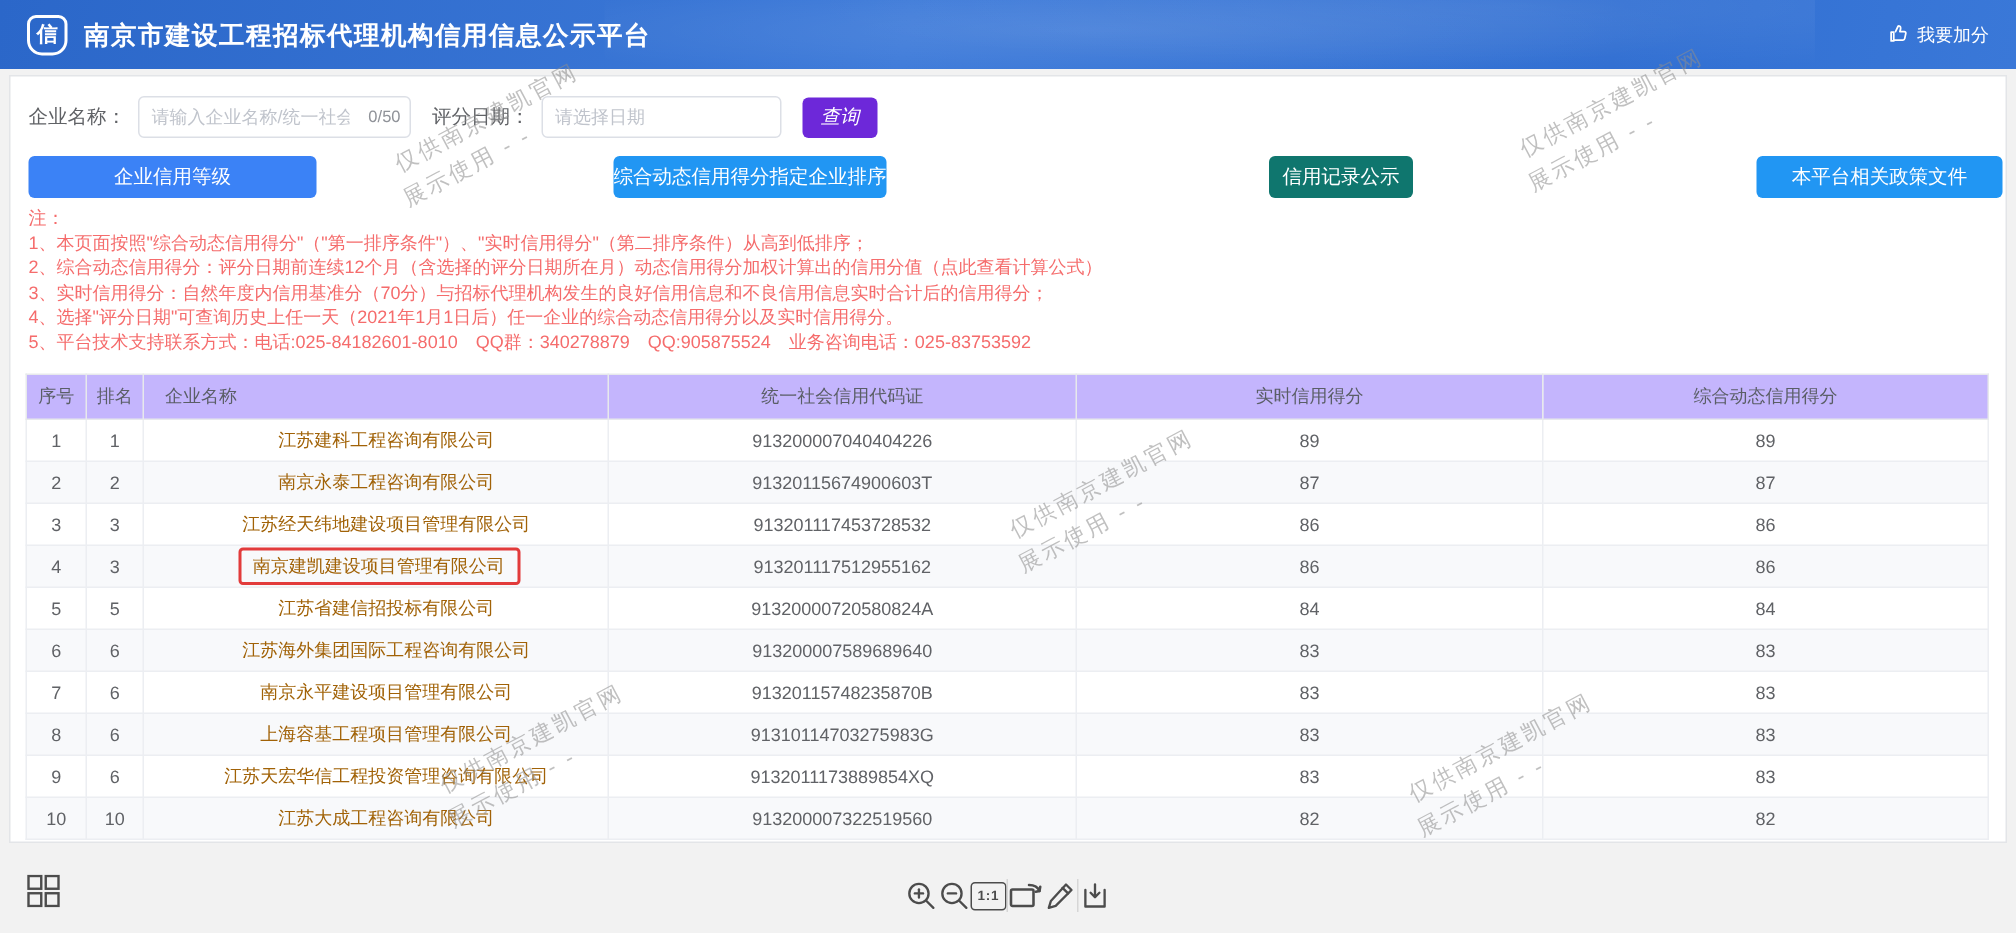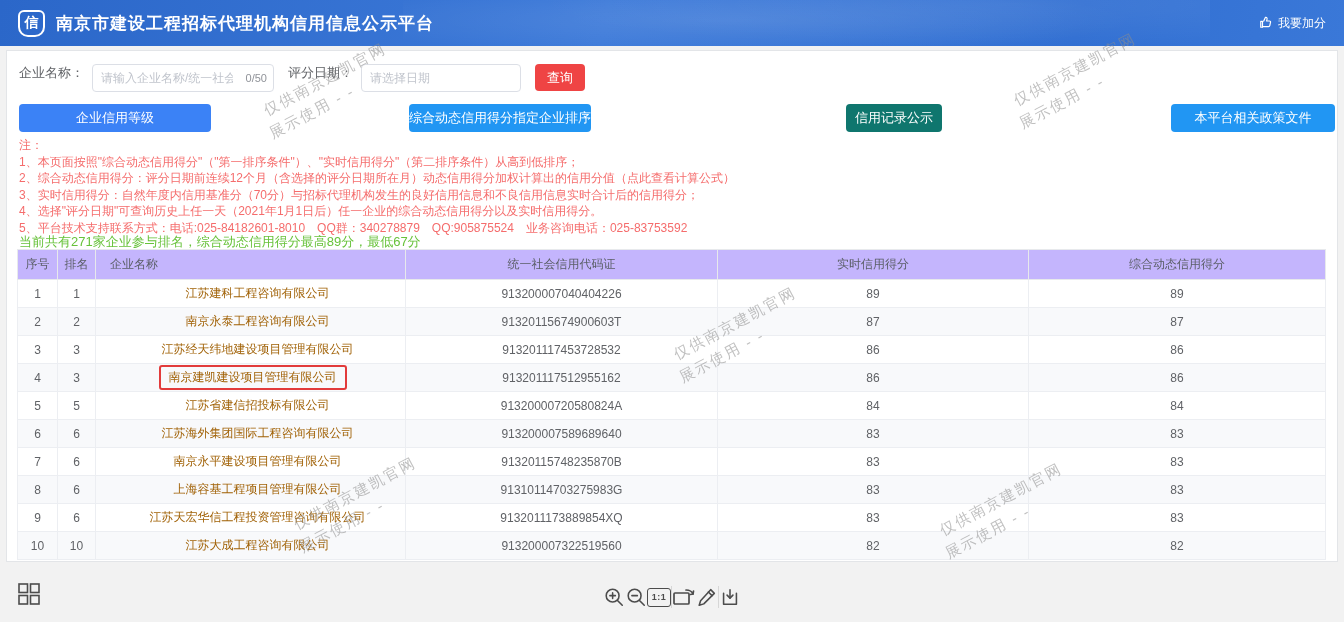--- a/index.html
+++ b/index.html
@@ -14,31 +14,31 @@
                     radial-gradient(ellipse at 75% 30%, rgba(255,255,255,.08), rgba(255,255,255,0) 55%);
          pointer-events:none; }
   .logo { width:27px; height:27px; border:2px solid #fff; border-radius:6px 6px 10px 10px;
           display:flex; align-items:center; justify-content:center; color:#fff; font-size:14px; font-weight:bold; }
   .hdr-title { color:#fff; font-size:17px; font-weight:bold; margin-left:11px; letter-spacing:1px; }
   .add-score { margin-left:auto; display:flex; align-items:flex-start; gap:5px; color:#fff; font-size:12px; cursor:pointer; z-index:2; }
 
   
   .card { position:absolute; left:6px; right:6px; top:50px; height:512px; background:#fff; border:1px solid #e3e5e8; }
 
-  .search-row { position:absolute; top:13px; left:12px; display:flex; align-items:flex-start; font-size:13px; color:#606266; }
+  .search-row { position:absolute; top:13px; left:12px; display:flex; align-items:center; font-size:13px; color:#606266; }
   .fld-label { margin-right:8px; }
   .inp-wrap { position:relative; }
   .inp { height:28px; border:1px solid #dcdfe6; border-radius:4px; font-size:12px; color:#606266;
          padding:0 8px; outline:none; font-family:inherit; }
   .inp::placeholder { color:#c0c4cc; }
   .inp-name { width:182px; padding-right:40px; }
   .inp-date { width:160px; }
   .counter { position:absolute; right:7px; top:8px; font-size:11px; color:#909399; }
   .btn { border:none; border-radius:4px; color:#fff; font-size:13px; cursor:pointer; font-family:inherit; }
-  .btn-blue { background:#ef4444; }
+  .btn-blue { background:#6d28d9;font-style:italic; }
   .btn-query { width:50px; height:27px; margin-left:14px; }
 
   .act-btn { position:absolute; top:53px; height:28px; line-height:28px; text-align:center; border-radius:4px;
              color:#fff; font-size:13px; cursor:pointer; }
   .act-gray { left:12px; width:192px; background:#3b82f6; }
   .act-rank { left:402px; width:182px; background:#2196f3; }
   .act-record { left:839px; width:96px; background:#0f766e; }
   .act-policy { right:2px; width:164px; background:#2196f3; }
 
   .notes { position:absolute; top:86px; left:12px; font-size:12px; color:#f56c6c; line-height:16.5px; }
@@ -114,21 +114,20 @@
 
   <div class="notes">
     <div>注：</div>
     <div>1、本页面按照"综合动态信用得分"（"第一排序条件"）、"实时信用得分"（第二排序条件）从高到低排序；</div>
     <div>2、综合动态信用得分：评分日期前连续12个月（含选择的评分日期所在月）动态信用得分加权计算出的信用分值（点此查看计算公式）</div>
     <div>3、实时信用得分：自然年度内信用基准分（70分）与招标代理机构发生的良好信用信息和不良信用信息实时合计后的信用得分；</div>
     <div>4、选择"评分日期"可查询历史上任一天（2021年1月1日后）任一企业的综合动态信用得分以及实时信用得分。</div>
     <div>5、平台技术支持联系方式：电话:025-84182601-8010　QQ群：340278879　QQ:905875524　业务咨询电话：025-83753592</div>
   </div>
 
-  <div class="summary">当前共有271家企业参与排名，综合动态信用得分最高89分，最低67分</div>
 
   <table class="rank">
     <colgroup>
         <col style="width:40px">
         <col style="width:38px">
         <col style="width:310px">
         <col style="width:312px">
         <col style="width:311px">
         <col style="width:297px">
       </colgroup>

